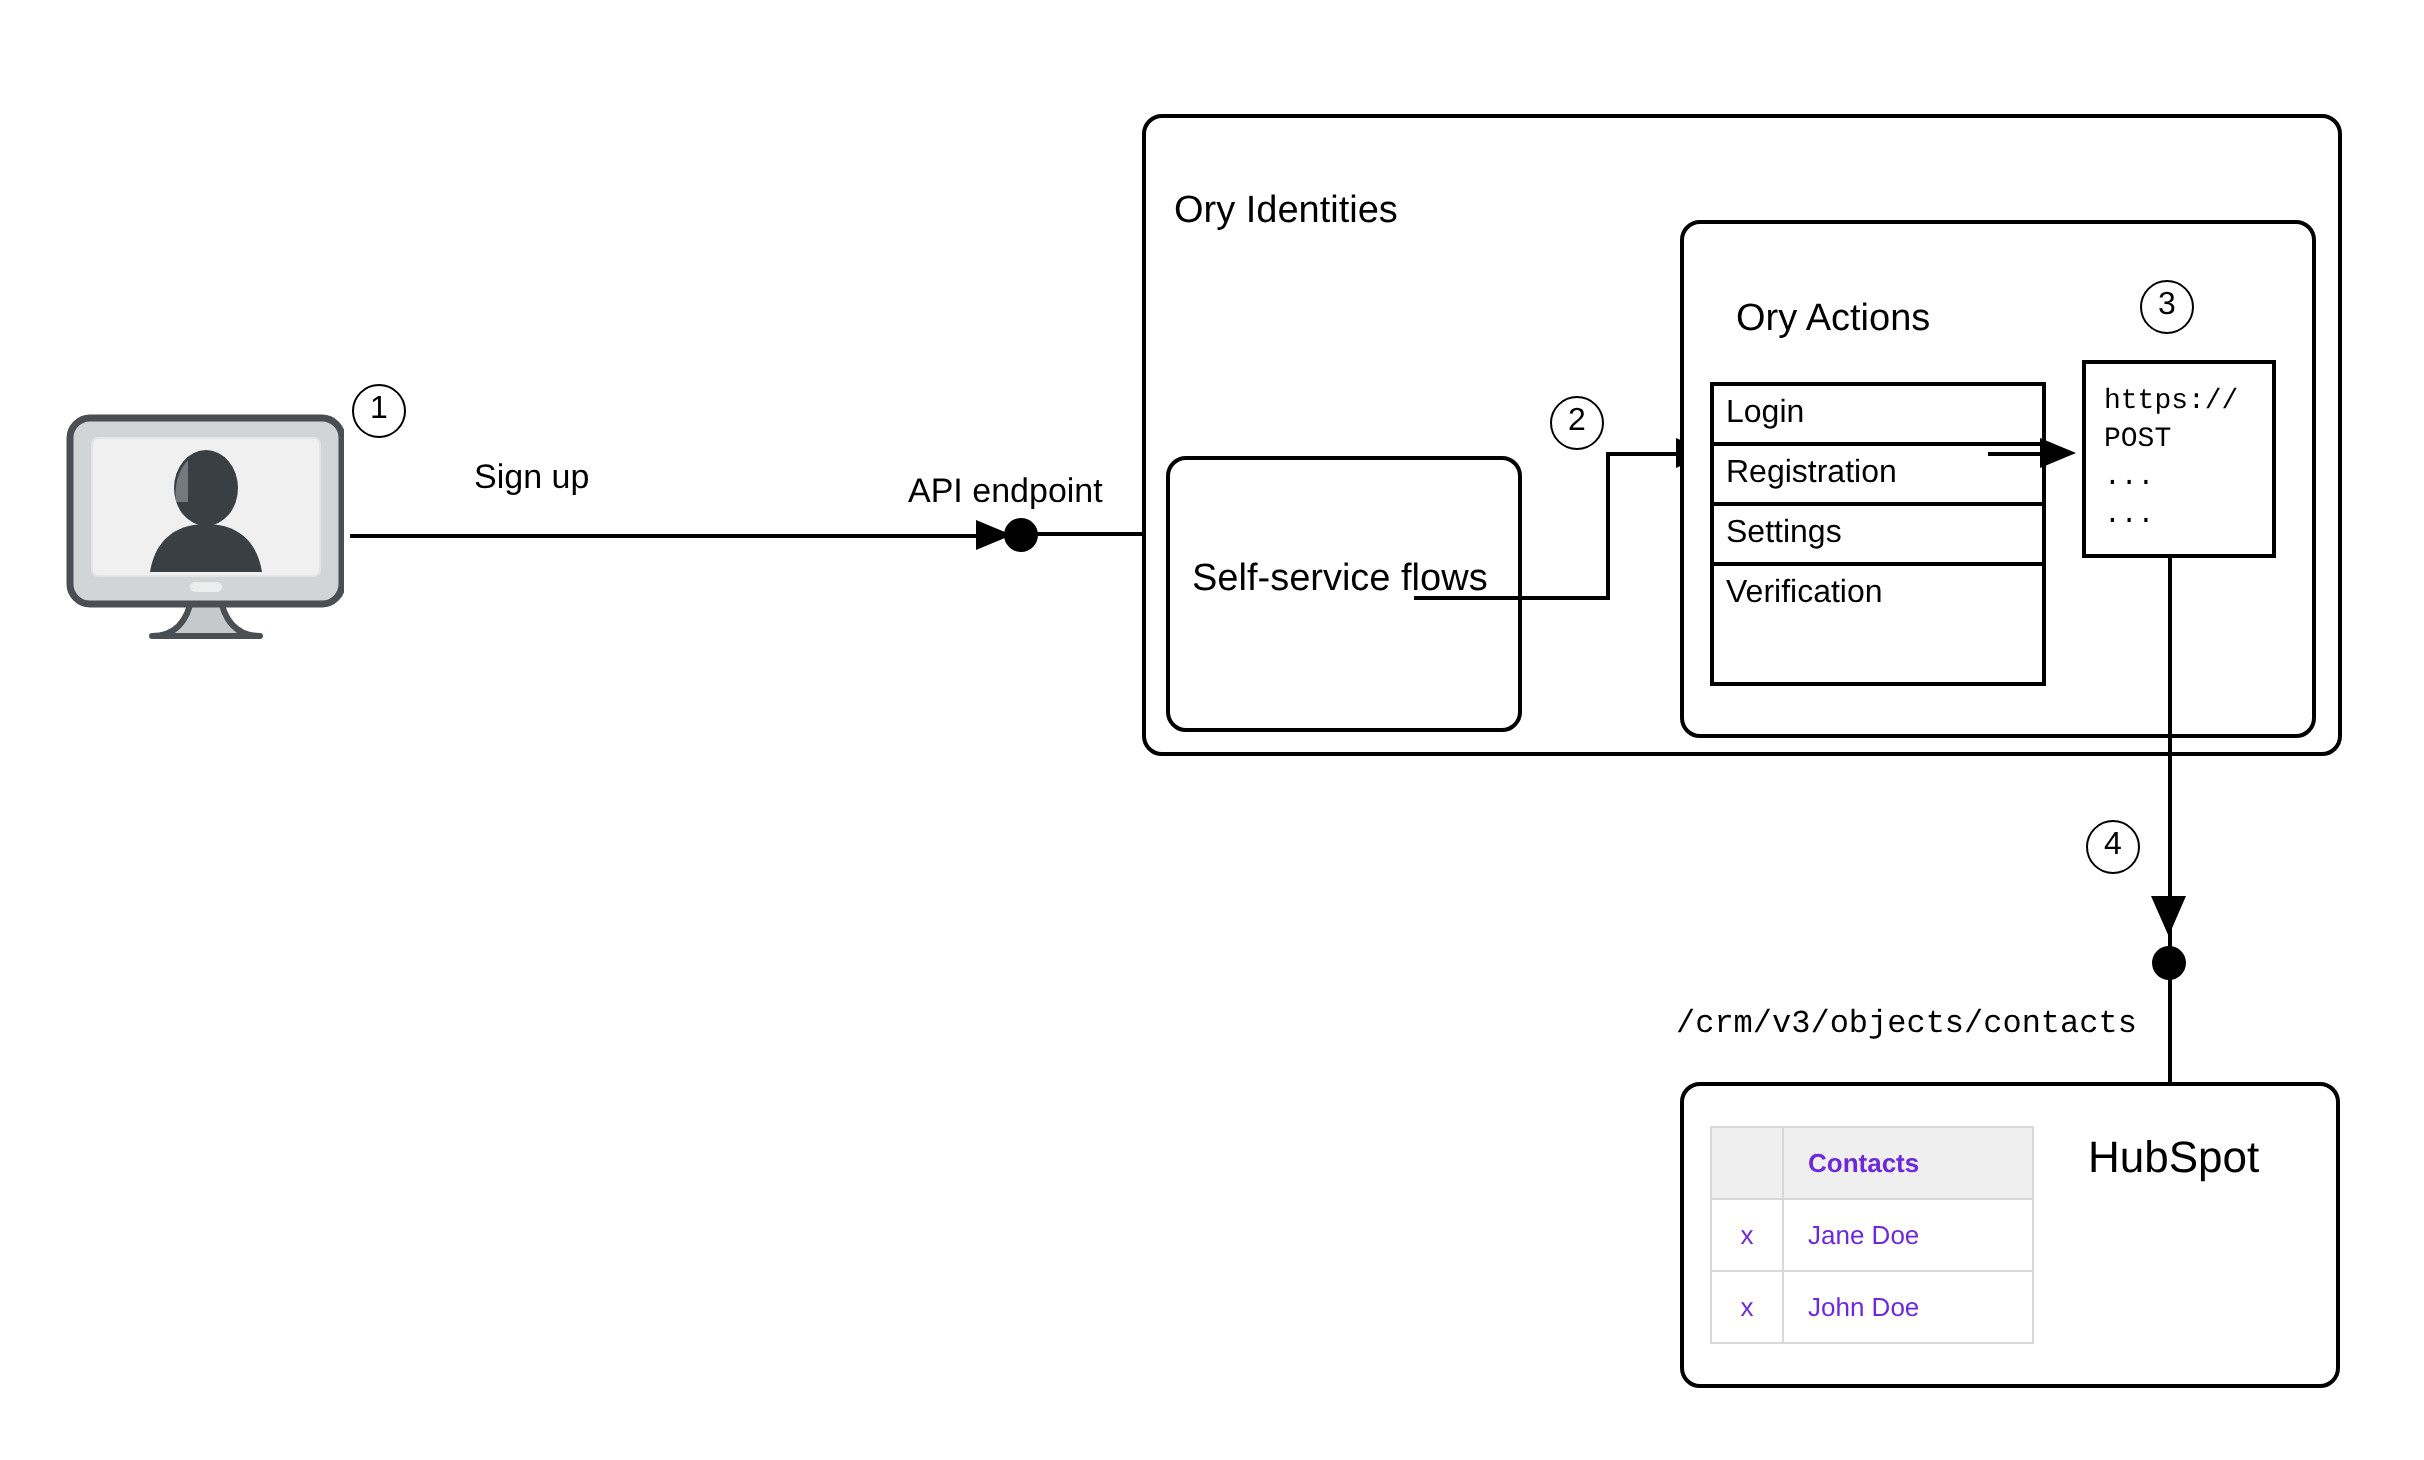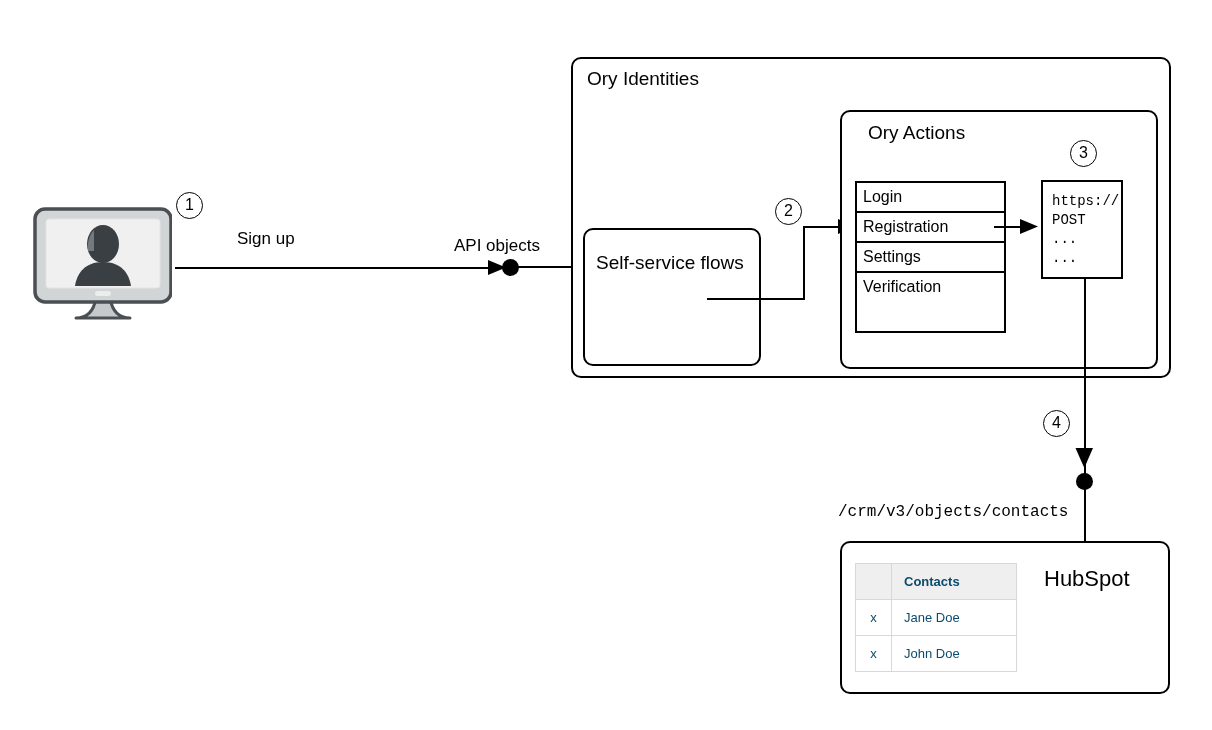--- a/index.html
+++ b/index.html
@@ -27,20 +27,21 @@
     border-radius: 10px;
     background: #ffffff;
     box-sizing: border-box;
   }
   .box-title {
     position: absolute;
     font-size: 19px;
     line-height: 22px;
     color: #000000;
     white-space: nowrap;
+    margin-top: 27px;
   }
 
   
   .flow-list {
     position: absolute;
     border: 2px solid #000000;
     box-sizing: border-box;
     background: #ffffff;
   }
   .flow-row {
@@ -119,21 +120,21 @@
     border-collapse: collapse;
     background: #ffffff;
     font-size: 13px;
   }
   .hs-table td, .hs-table th {
     border: 1px solid #d8d8d8;
     padding: 0 12px;
     height: 36px;
     text-align: left;
     font-weight: normal;
-    color: #0c4a6e;
+    color: #6d28d9;
     box-sizing: border-box;
   }
   .hs-table thead th { background: #efefef; font-weight: bold; }
   .hs-table .col-x { width: 36px; text-align: center; padding: 0; }
 
   
   .monitor { position: absolute; }
 </style>
 </head>
 <body>
@@ -162,21 +163,21 @@
 
   <div class="marker" style="left:176px; top:192px;">1</div>
 
   <div class="label" style="left:203px; top:229px;margin-left:34px;">Sign up</div>
 
   <div class="hline" style="left:175px; top:267px; width:322px;"></div>
   <svg class="abs" style="left:488px; top:258px;" width="22" height="20">
     <polygon points="0,2 18,9.5 0,17" fill="#000000"></polygon>
   </svg>
 
-  <div class="label" style="left:454px; top:236px;">API objects</div>
+  <div class="label" style="left:454px; top:236px;">API endpoint</div>
   <div class="dot" style="left:502px; top:259px;"></div>
   <div class="hline" style="left:516px; top:266px; width:58px;"></div>
 
   <div class="box" style="left:571px; top:57px; width:600px; height:321px;"></div>
   <div class="box-title" style="left:587px; top:68px;">Ory Identities</div>
 
   <div class="box" style="left:583px; top:228px; width:178px; height:138px;"></div>
   <div class="box-title" style="left:596px; top:252px;">Self-service flows</div>
 
   <div class="hline" style="left:707px; top:298px; width:98px;"></div>
@@ -184,35 +185,35 @@
   <div class="hline" style="left:803px; top:226px; width:43px;"></div>
   <svg class="abs" style="left:838px; top:218px;" width="20" height="19">
     <polygon points="0,1 17,8.5 0,16" fill="#000000"></polygon>
   </svg>
 
   <div class="marker" style="left:775px; top:198px;">2</div>
 
   <div class="box" style="left:840px; top:110px; width:318px; height:259px;"></div>
   <div class="box-title" style="left:868px; top:122px;">Ory Actions</div>
 
-  <div class="flow-list" style="left:855px; top:181px; width:151px; height:152px;">
+  <div class="flow-list" style="left:855px; top:191px; width:168px; height:152px;">
     <div class="flow-row">Login</div>
     <div class="flow-row">Registration</div>
     <div class="flow-row">Settings</div>
     <div class="flow-row">Verification</div>
   </div>
 
   <div class="hline" style="left:994px; top:226px; width:33px;"></div>
   <svg class="abs" style="left:1020px; top:218px;" width="22" height="19">
     <polygon points="0,1 18,8.5 0,16" fill="#000000"></polygon>
   </svg>
 
   <div class="marker" style="left:1070px; top:140px;">3</div>
 
-  <div class="code-box" style="left:1041px; top:180px; width:82px; height:99px;">https://
+  <div class="code-box" style="left:1041px; top:180px; width:97px; height:99px;">https://
 POST
 ...
 ...</div>
 
   <div class="vline" style="left:1084px; top:279px; height:196px;"></div>
   <svg class="abs" style="left:1074px; top:448px;" width="21" height="24">
     <polygon points="1.5,0 19,0 10.3,20" fill="#000000"></polygon>
   </svg>
   <div class="marker" style="left:1043px; top:410px;">4</div>
 

